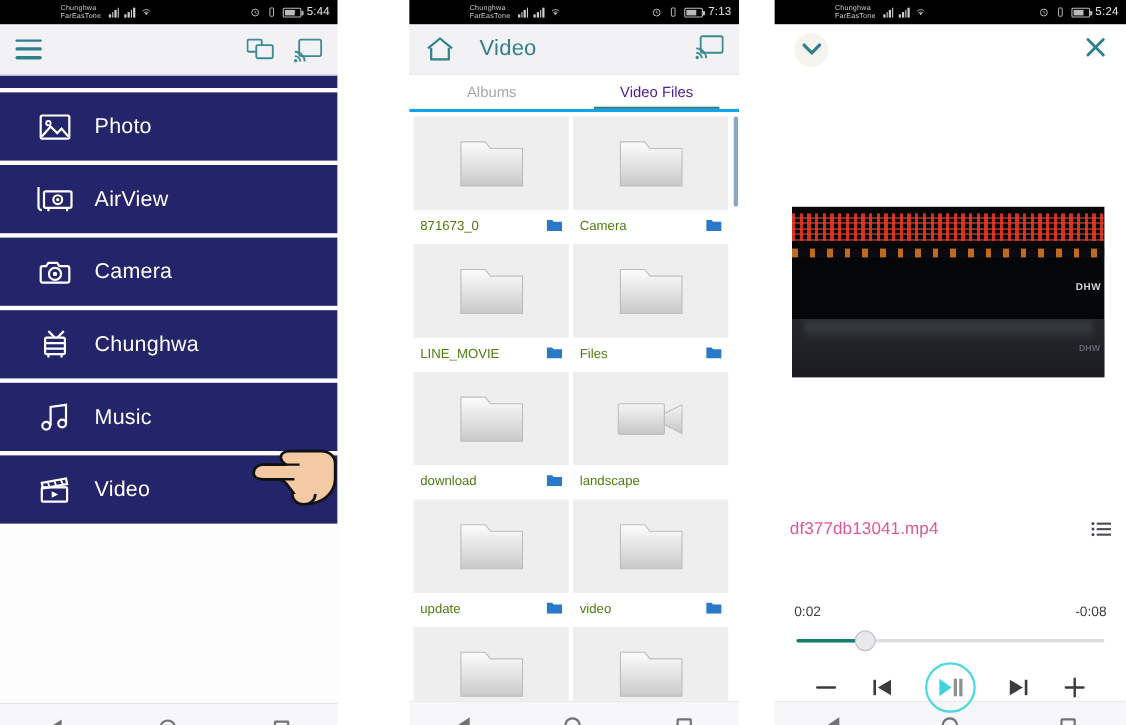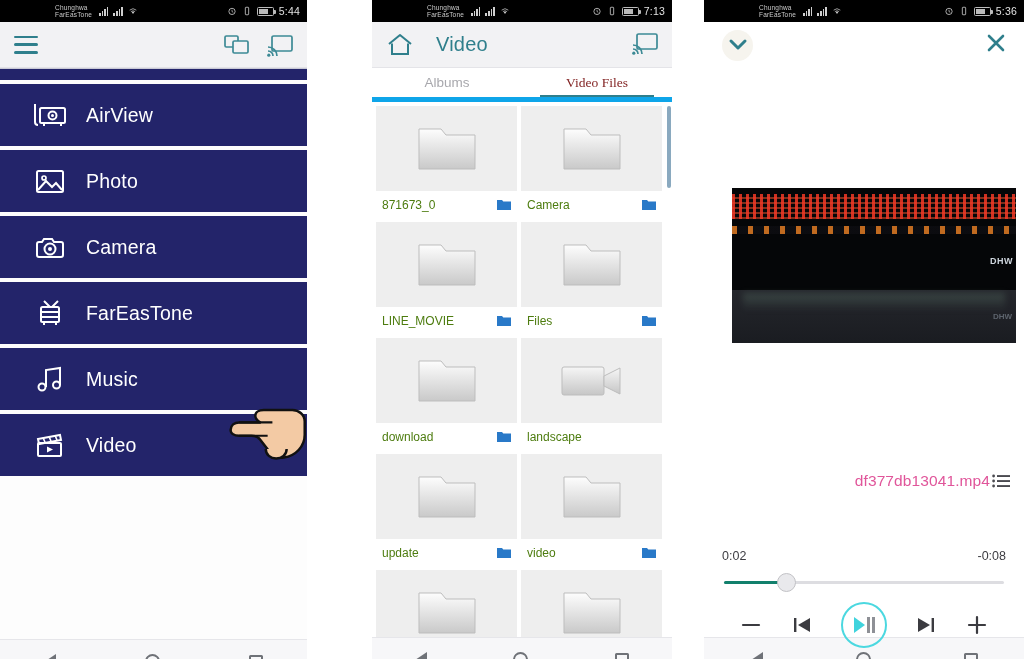--- a/index.html
+++ b/index.html
@@ -92,27 +92,27 @@
 
   
   .p2-top {
     height: 46px; background: #f2f2f4; display: flex; align-items: center;
     padding: 0 14px; border-bottom: 1px solid #e4e4e8;
   }
   .p2-title { font-size: 20px; color: #2f7f8c; margin-left: 22px; letter-spacing:.2px;}
   .p2-cast { margin-left: auto; }
   .tabs {
     height: 34px; background: #ffffff; display: flex; align-items: stretch;
-    border-bottom: 5px solid #0ea5e9;
+    border-bottom: 3px solid #0ea5e9;
   }
   .tab {
     flex: 1; display: flex; align-items: center; justify-content: center;
     font-size: 13.5px; color: #a8a8ad; position: relative;
   }
-  .tab.active { color: #7f1d1d; font-family: Liberation Serif, serif; }
+  .tab.active { color: #4c1d95; }
   .tab.active:after {
     content: ""; position: absolute; left: 12%; right: 12%; bottom: 0;
     height: 2.5px; background: #2f7f8c;
   }
   .grid {
     height: 535px; background: #ffffff; padding: 4px 4px 0 4px;
     display: flex; flex-wrap: wrap; align-content: flex-start;
     gap: 4px; position: relative; overflow: hidden;
   }
   .cell { width: 141px; }
@@ -135,21 +135,21 @@
     height: 46px; background: #ffffff; display: flex; align-items: center;
     padding: 0 18px;
   }
   .chev-btn {
     width: 31px; height: 31px; border-radius: 50%; background: #f6f4ee;
     display: flex; align-items: center; justify-content: center;
   }
   .close-btn { margin-left: auto; }
   .player-body { height: 569px; background: #ffffff; position: relative; }
   .video-wrap {
-    position: absolute; left: 28px; top: 120px; width: 284px; height: 155px;
+    position: absolute; left: 16px; top: 120px; width: 284px; height: 155px;
     overflow: hidden; background: #050608;
   }
   .vid {
     width: 100%; height: 100%;
     background:
       linear-gradient(180deg, rgba(0,0,0,0) 58%, rgba(10,10,14,.9) 100%),
       radial-gradient(ellipsis at 22% 47%, rgba(120,200,140,.55) 0%, rgba(0,0,0,0) 26%),
       radial-gradient(ellipse at 52% 47%, rgba(120,160,220,.5) 0%, rgba(0,0,0,0) 24%),
       radial-gradient(ellipse at 80% 47%, rgba(60,190,90,.55) 0%, rgba(0,0,0,0) 26%),
       linear-gradient(180deg,
@@ -185,21 +185,21 @@
     position:absolute; right:3px; top:44%; color:#cfd6de; font-size:9px;
     font-weight:700; letter-spacing:.5px; font-family:"Liberation Sans",sans-serif;
   }
   .vid .dhw2 { position:absolute; right:4px; bottom:14%; color:#5d646d; font-size:8px; font-weight:700;}
 
   .filename-row {
     position: absolute; left: 0; right: 0; top: 404px;
     display: flex; align-items: center; padding: 0 14px;
   }
   .filename {
-    flex: 1; text-align: right; color: #e0559a; font-size: 15.5px;
+    flex: 1; text-align: left; color: #e0559a; font-size: 15.5px;
     white-space: nowrap; overflow: hidden; letter-spacing: .1px;
   }
   .playlist-ico { width: 20px; display:flex; justify-content:flex-end;}
   .time-row {
     position: absolute; left: 18px; right: 18px; top: 481px;
     display: flex; justify-content: space-between;
     font-size: 12.5px; color: #3d3d42;
   }
   .seek {
     position: absolute; left: 20px; right: 20px; top: 512px; height: 4px;
@@ -284,39 +284,39 @@
         </svg>
       </div>
     </div>
 
     <div class="drawer">
       <div class="menu-partial"></div>
 
       <div class="menu-item">
         <span class="mi-icon">
           <svg width="40" height="30" viewBox="0 0 40 30">
+            <rect x="7" y="5" width="26" height="21" rx="1.5" stroke="#fff" stroke-width="2" fill="none"></rect>
+            <circle cx="14" cy="12" r="2" stroke="#fff" stroke-width="1.7" fill="none"></circle>
+            <path d="M8 24l8-9 6 6 4-4 6 7" stroke="#fff" stroke-width="2" fill="none"></path>
+          </svg>
+        </span>
+        <span class="mi-label">Photo</span>
+      </div>
+
+      <div class="menu-item">
+        <span class="mi-icon">
+          <svg width="40" height="30" viewBox="0 0 40 30">
             <path d="M5 4v18a3 3 0 003 3" stroke="#fff" stroke-width="2" fill="none"></path>
             <rect x="10" y="8" width="25" height="15" rx="1.5" stroke="#fff" stroke-width="2" fill="none"></rect>
             <circle cx="22.5" cy="15.5" r="4" stroke="#fff" stroke-width="2" fill="none"></circle>
             <circle cx="22.5" cy="15.5" r="1.5" fill="#fff"></circle>
             <path d="M14 23v3M31 23v3" stroke="#fff" stroke-width="2"></path>
           </svg>
         </span>
         <span class="mi-label">AirView</span>
-      </div>
-
-      <div class="menu-item">
-        <span class="mi-icon">
-          <svg width="40" height="30" viewBox="0 0 40 30">
-            <rect x="7" y="5" width="26" height="21" rx="1.5" stroke="#fff" stroke-width="2" fill="none"></rect>
-            <circle cx="14" cy="12" r="2" stroke="#fff" stroke-width="1.7" fill="none"></circle>
-            <path d="M8 24l8-9 6 6 4-4 6 7" stroke="#fff" stroke-width="2" fill="none"></path>
-          </svg>
-        </span>
-        <span class="mi-label">Photo</span>
       </div>
 
       <div class="menu-item">
         <span class="mi-icon">
           <svg width="40" height="30" viewBox="0 0 40 30">
             <path d="M14 7h8l2 3h7a2 2 0 012 2v11a2 2 0 01-2 2H9a2 2 0 01-2-2V12a2 2 0 012-2h3z" stroke="#fff" stroke-width="2" fill="none"></path>
             <circle cx="20" cy="17" r="5.5" stroke="#fff" stroke-width="2" fill="none"></circle>
             <circle cx="20" cy="17" r="2" fill="#fff"></circle>
           </svg>
         </span>
@@ -326,21 +326,21 @@
 
       <div class="menu-item">
         <span class="mi-icon">
           <svg width="40" height="30" viewBox="0 0 40 30">
             <path d="M14 3l6 6M28 3l-6 6" stroke="#fff" stroke-width="2" fill="none"></path>
             <rect x="11" y="9" width="18" height="15" rx="1.5" stroke="#fff" stroke-width="2" fill="none"></rect>
             <path d="M11 14h18M11 19h18" stroke="#fff" stroke-width="2"></path>
             <path d="M14 24v3M26 24v3" stroke="#fff" stroke-width="2"></path>
           </svg>
         </span>
-        <span class="mi-label">FarEasTone</span>
+        <span class="mi-label">Chunghwa</span>
       </div>
 
       <div class="menu-item">
         <span class="mi-icon">
           <svg width="40" height="30" viewBox="0 0 40 30">
             <path d="M16 23V6l14-2v17" stroke="#fff" stroke-width="2" fill="none"></path>
             <circle cx="12" cy="23" r="3.5" stroke="#fff" stroke-width="2" fill="none"></circle>
             <circle cx="26.5" cy="21" r="3.5" stroke="#fff" stroke-width="2" fill="none"></circle>
           </svg>
         </span>
@@ -615,21 +615,21 @@
         <svg class="ico-sm" viewBox="0 0 24 24">
             <circle cx="12" cy="13" r="7.5" stroke="#ddd" stroke-width="1.8" fill="none"></circle>
             <path d="M12 9v4.5l3 1.5" stroke="#ddd" stroke-width="1.6" fill="none"></path>
           </svg>
         <svg class="ico-sm" viewBox="0 0 24 24">
             <rect x="8" y="3" width="8" height="18" rx="1.5" stroke="#ddd" stroke-width="1.8" fill="none"></rect>
           </svg>
         <span class="batt">
             <span></span>
           </span>
-        <span class="sb-time">5:36</span>
+        <span class="sb-time">5:24</span>
       </div>
     </div>
 
     <div class="p3-top">
       <span class="chev-btn">
         <svg width="20" height="14" viewBox="0 0 20 14">
             <path d="M3 3l7 7 7-7" stroke="#2f7f8c" stroke-width="3" fill="none" stroke-linecap="round" stroke-linejoin="round"></path>
           </svg>
       </span>
       <span class="close-btn">

